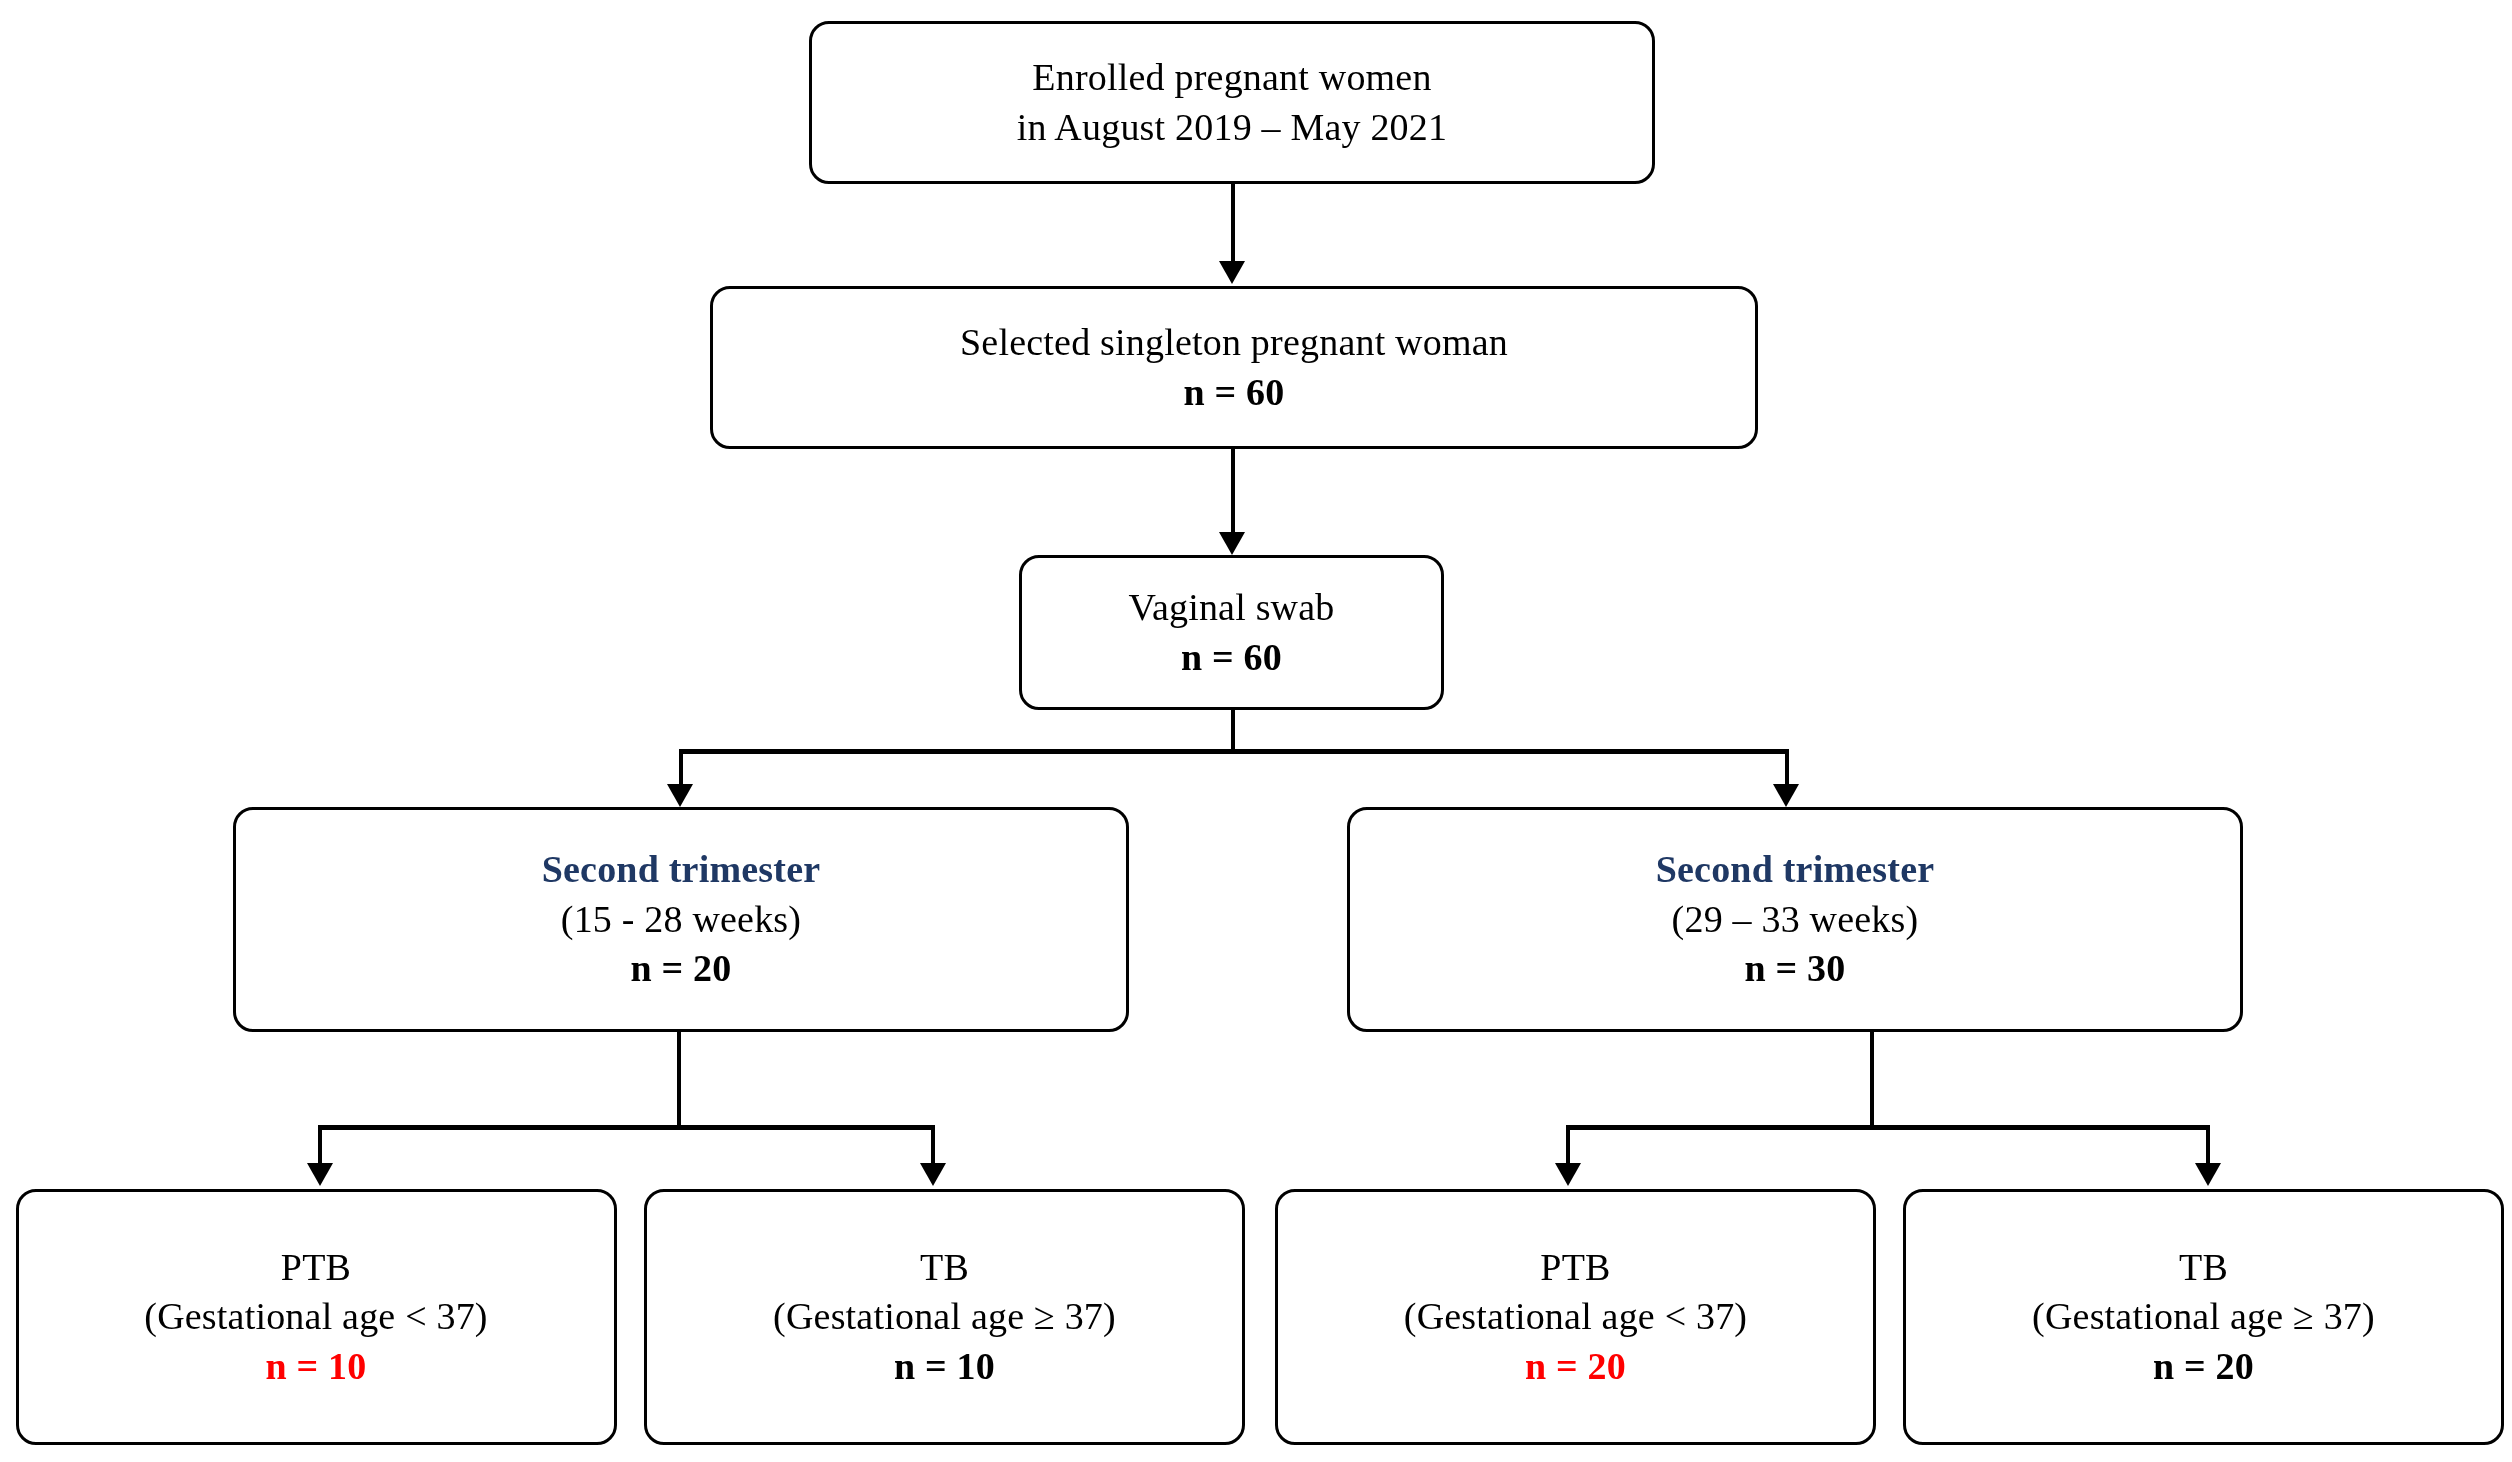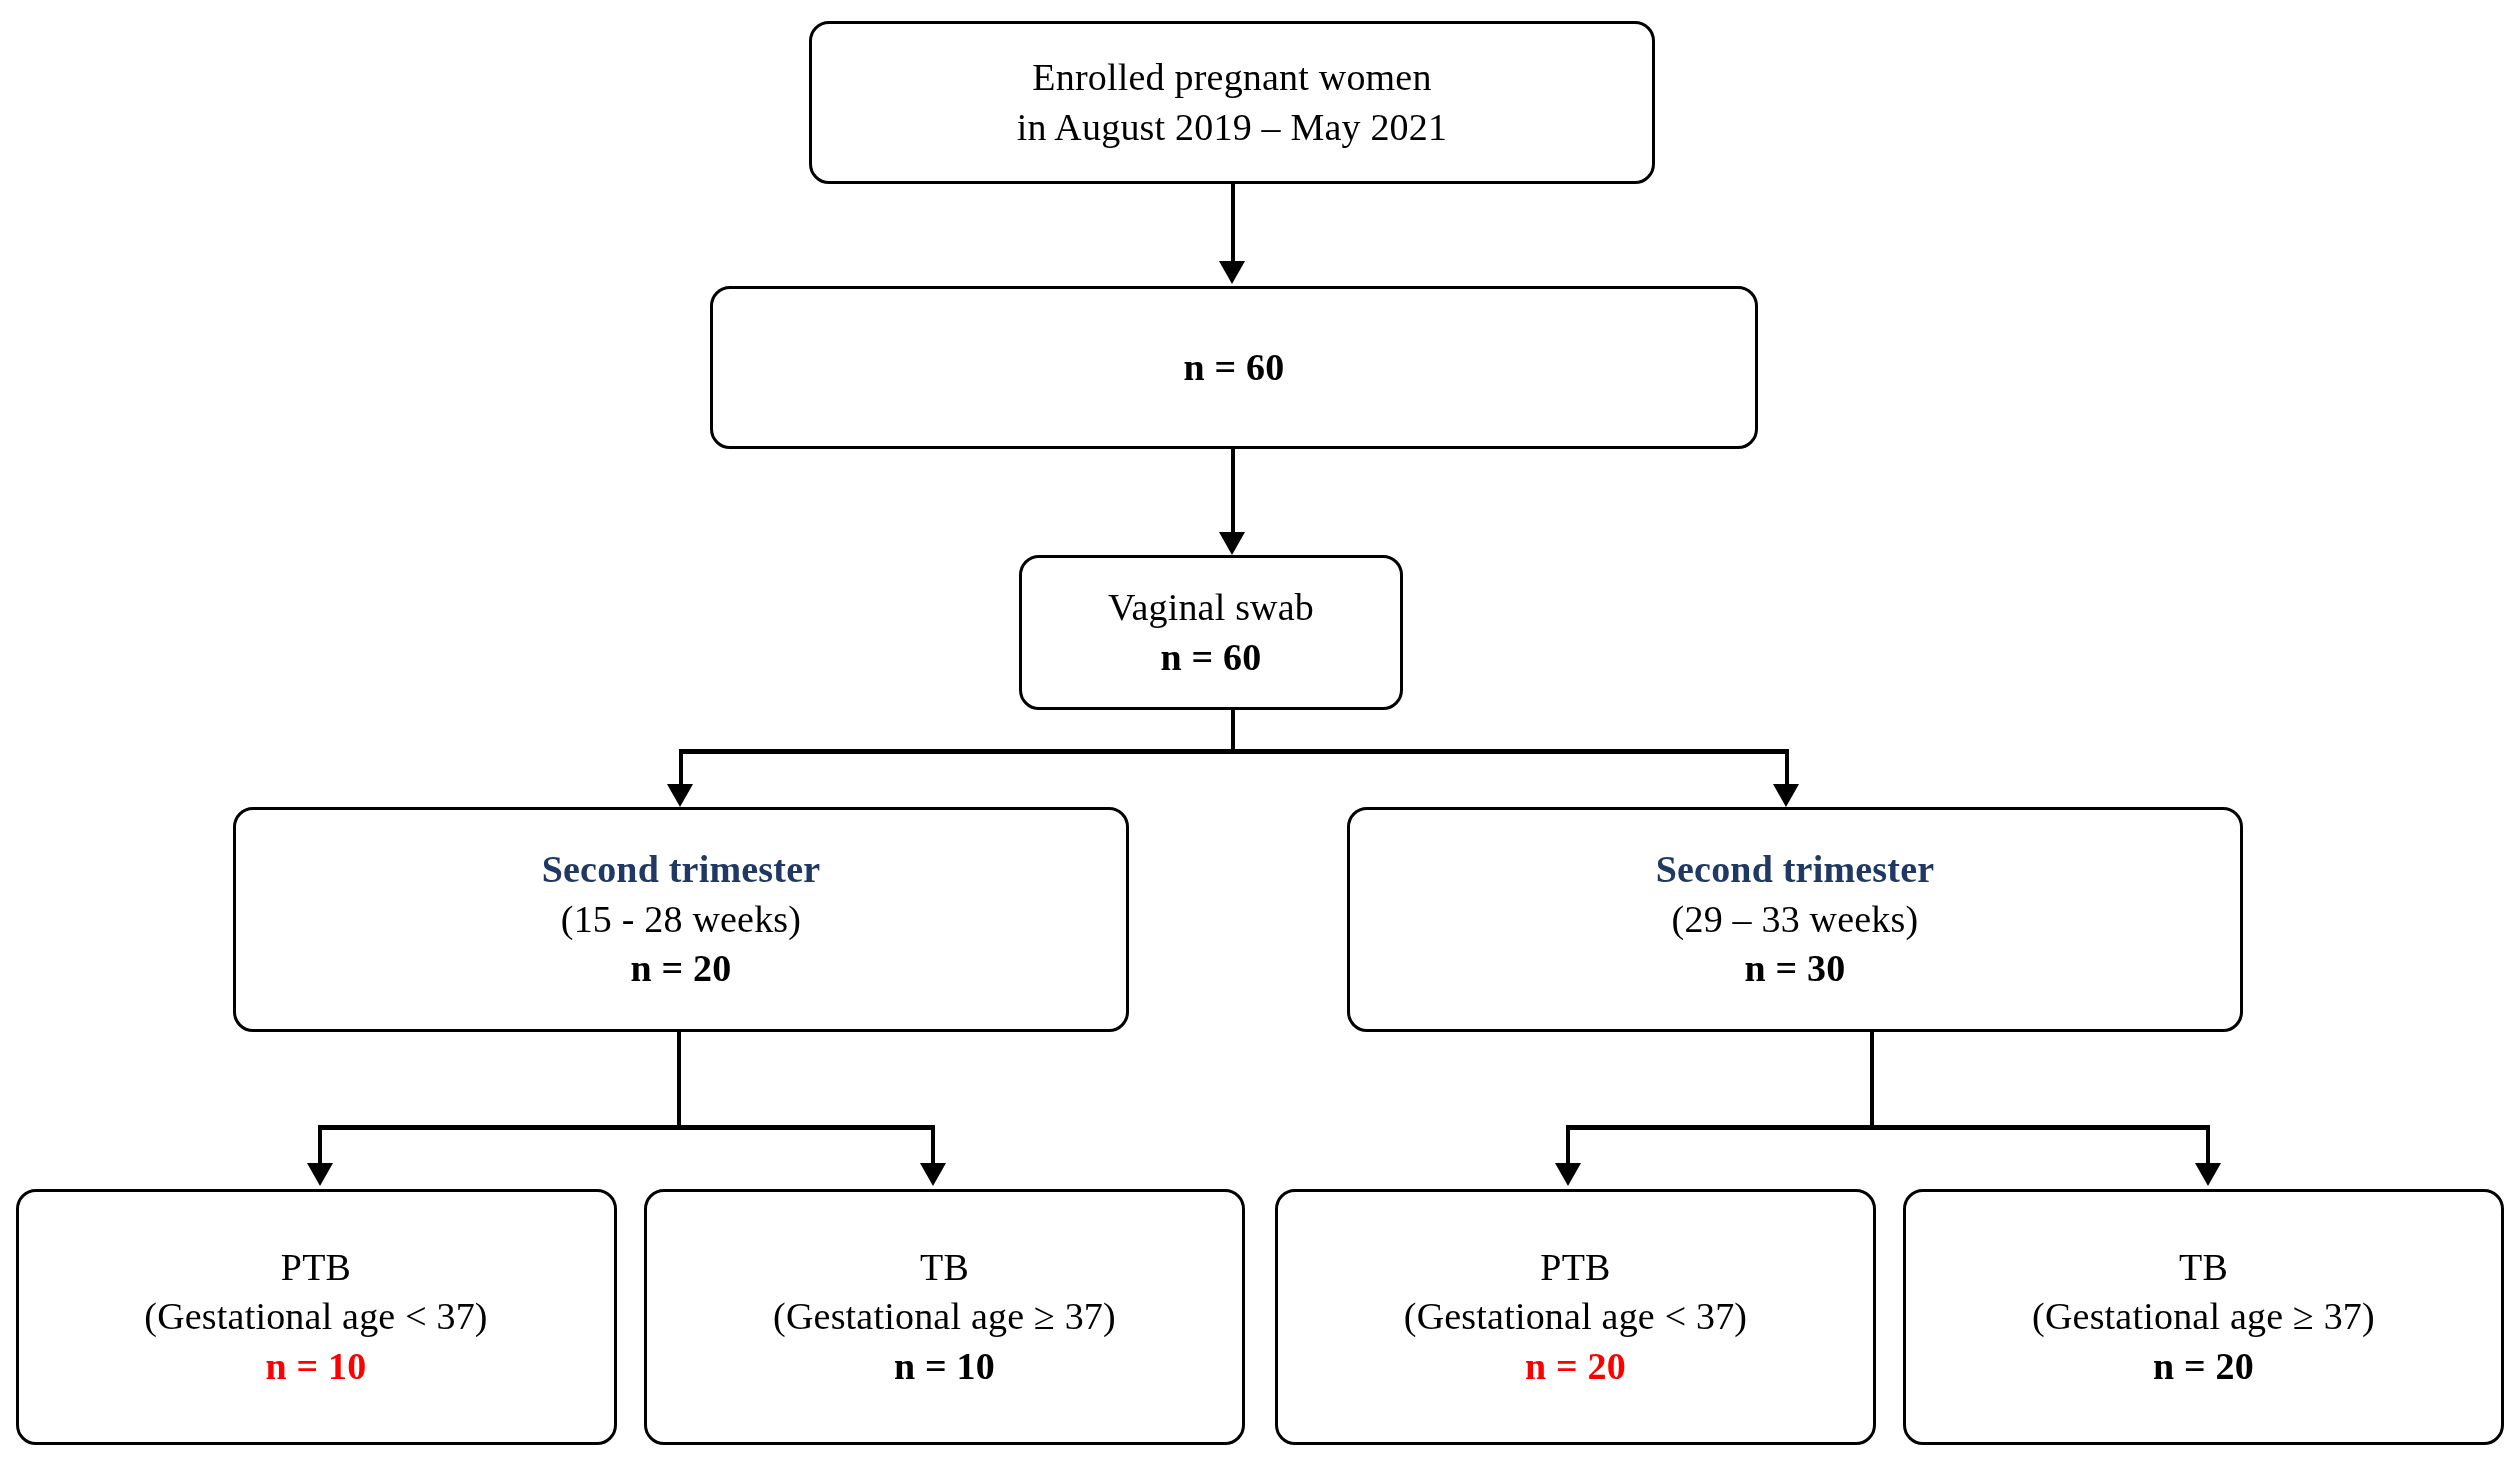--- a/index.html
+++ b/index.html
@@ -67,27 +67,28 @@
 
   <div class="node" style="left:809px; top:21px; width:846px; height:163px;">
     <span class="ln">Enrolled pregnant women</span>
     <span class="ln">in August 2019 – May 2021</span>
   </div>
 
   <div class="vline" style="left:1231px; top:184px; height:78px;"></div>
   <div class="arrowhead" style="left:1219px; top:261px;"></div>
 
   <div class="node" style="left:710px; top:286px; width:1048px; height:163px;">
+    <span class="ln">Selected singleton pregnant woman</span>
     <span class="ln bold">n = 60</span>
   </div>
 
   <div class="vline" style="left:1231px; top:449px; height:85px;"></div>
   <div class="arrowhead" style="left:1219px; top:532px;"></div>
 
-  <div class="node" style="left:1019px; top:555px; width:384px; height:155px;">
+  <div class="node" style="left:1019px; top:555px; width:425px; height:155px;">
     <span class="ln">Vaginal swab</span>
     <span class="ln bold">n = 60</span>
   </div>
 
   <div class="vline" style="left:1231px; top:710px; height:43px;"></div>
   <div class="hline" style="left:679px; top:749px; width:1110px;"></div>
 
   <div class="vline" style="left:679px; top:749px; height:37px;"></div>
   <div class="arrowhead" style="left:667px; top:784px;"></div>
 

